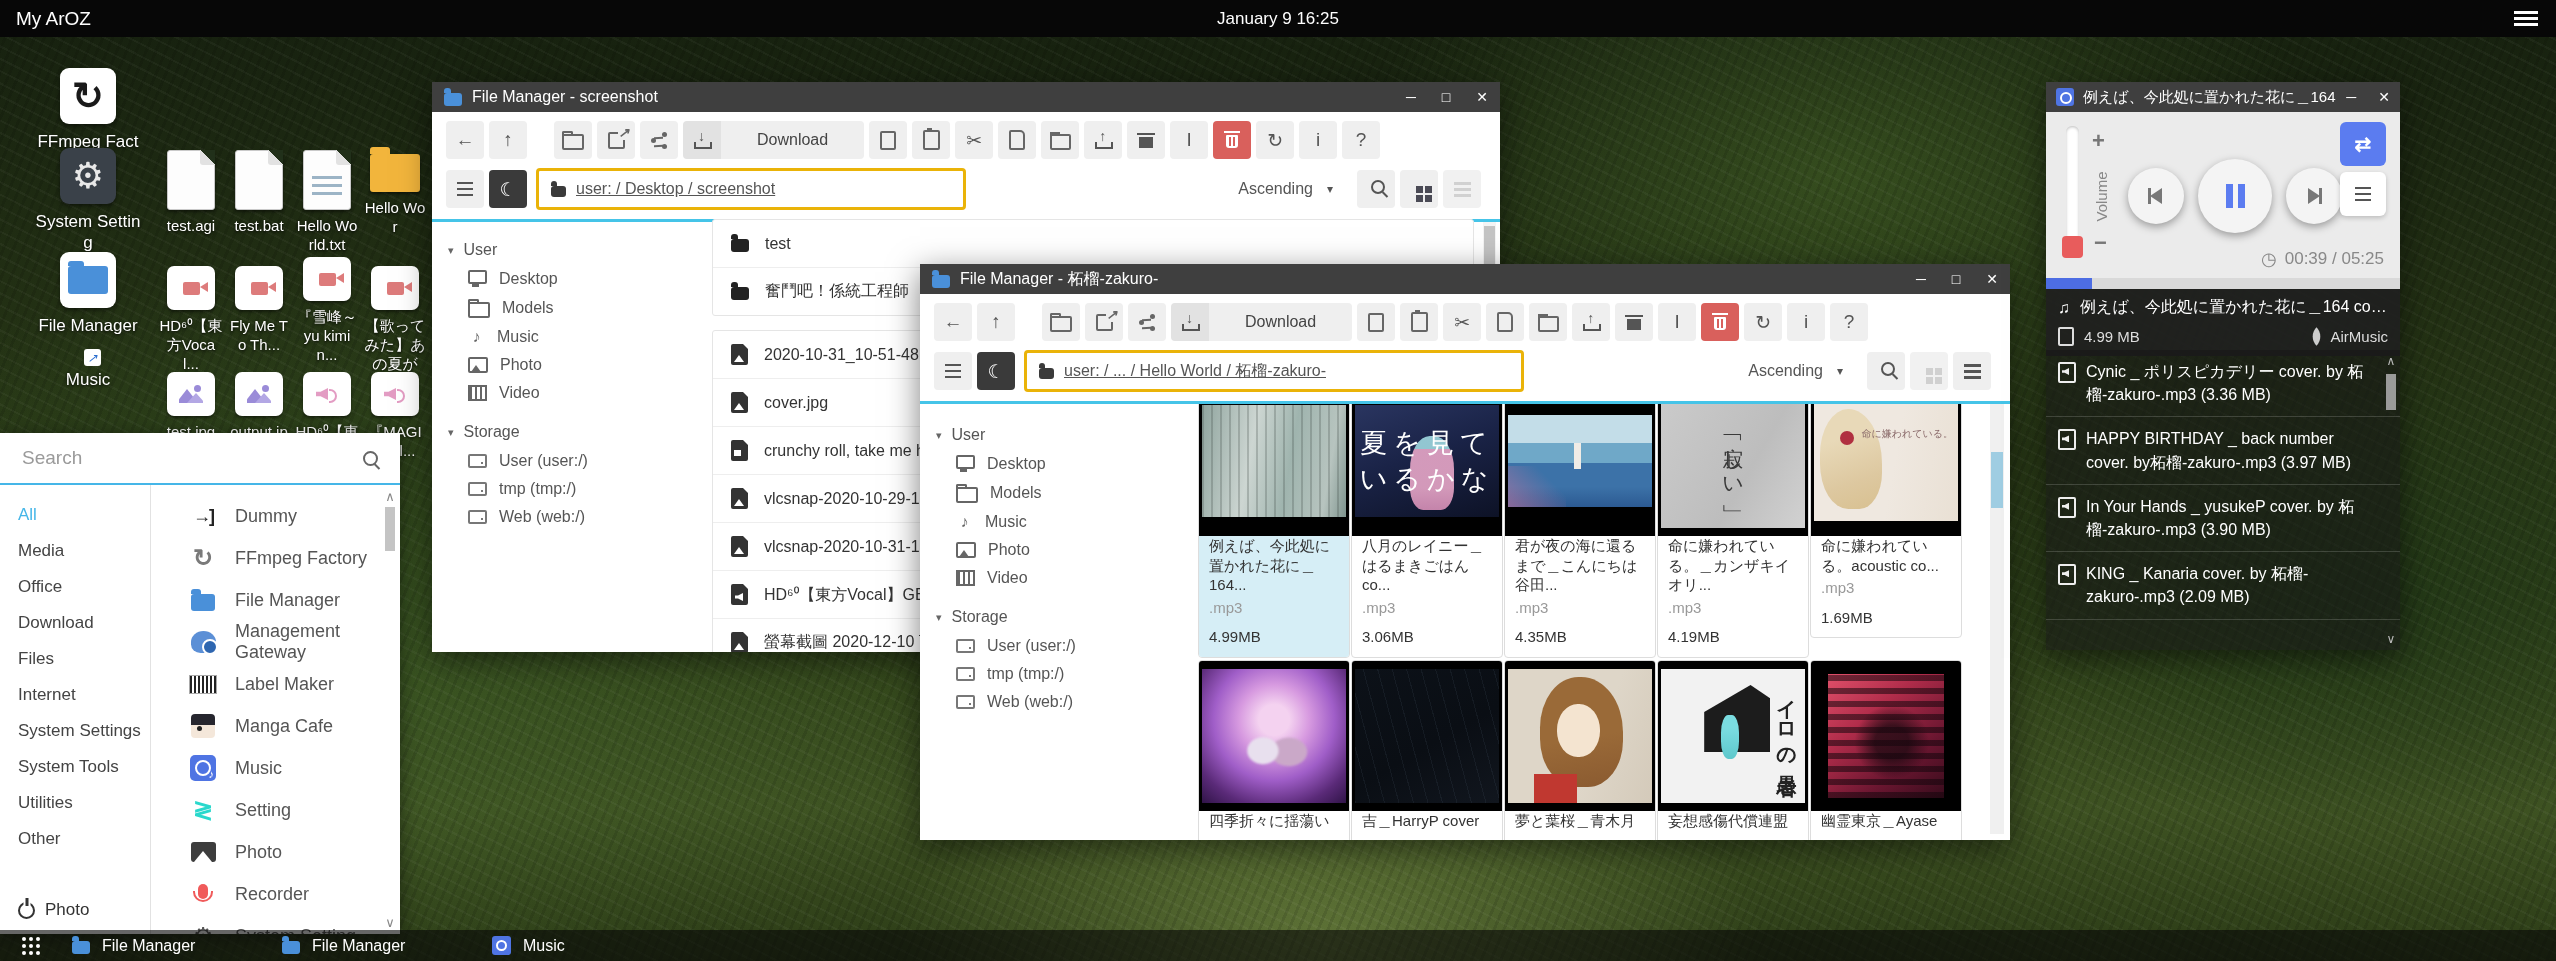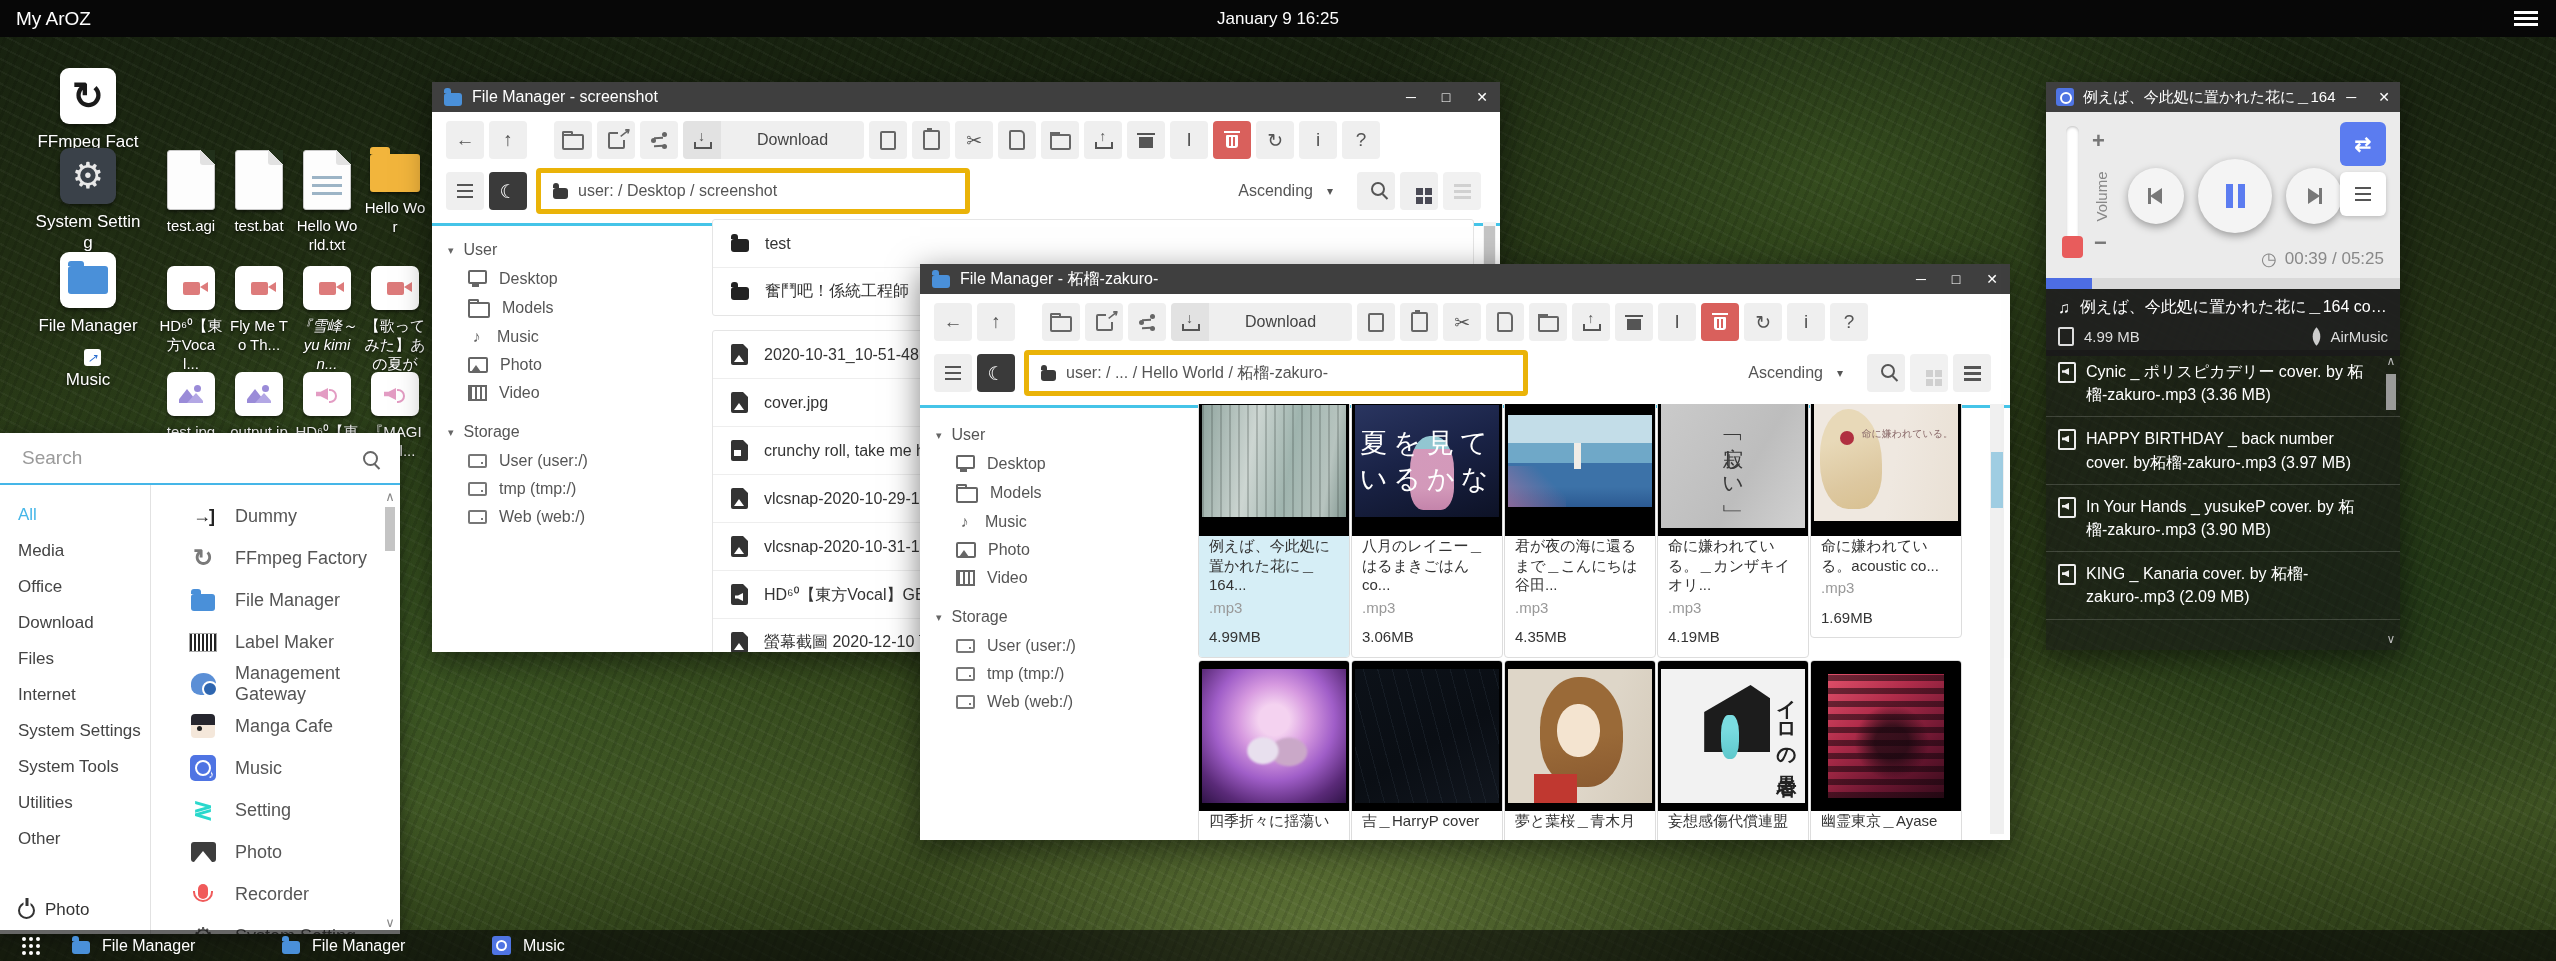--- a/index.html
+++ b/index.html
@@ -166,22 +166,22 @@
   .ic-trash::before{content:"";position:absolute;top:-4px;left:-2px;right:-2px;height:2px;background:#fff;}
   .ic-trash::after{content:"";position:absolute;inset:2px 2px 2px 2px;
     background:repeating-linear-gradient(90deg,transparent 0 1px,#d9605c 1px 3px,transparent 3px 4px);}
   .ic-bars{width:16px;height:14px;background:repeating-linear-gradient(180deg,#555 0 2px,transparent 2px 6px);}
   .ic-search{position:relative;width:10px;height:10px;border:2px solid #555;border-radius:50%;margin:-4px -4px 0 0;}
   .ic-search::after{content:"";position:absolute;width:2px;height:7px;background:#555;bottom:-6px;right:-3px;
     transform:rotate(-45deg);}
   .ic-grid{width:7px;height:7px;background:#4a4a55;box-shadow:9px 0 0 #4a4a55,0 9px 0 #4a4a55,9px 9px 0 #4a4a55;
     margin:-8px 0 0 -8px;transform:translate(4px,4px);}
   .ic-list{width:17px;height:15px;background:repeating-linear-gradient(180deg,#555 0 3px,transparent 3px 6px);}
-  .crumb{height:36px;border:5px solid #eab308;border-radius:4px;display:flex;align-items:center;gap:10px;
-    padding:0 12px;font-size:16px;color:#555;background:#fff;margin-left:4px;}
+  .crumb{height:36px;border:3px solid #eab308;border-radius:4px;display:flex;align-items:center;gap:10px;
+    padding:0 12px;font-size:16px;color:#555;background:#fff;margin-left:4px;text-decoration:underline;}
   .r2sp{flex:1;}
   .sort{height:38px;display:flex;align-items:center;gap:14px;background:#fff;padding:0 14px;
     font-size:16px;color:#555;margin-right:10px;cursor:pointer;}
   .sort .car{font-size:12px;color:#555;}
   .cyan{height:3px;background:#45c4e8;}
   
   .side{position:absolute;top:137px;bottom:0;left:0;width:268px;padding-top:16px;overflow:hidden;}
   .shead{display:flex;align-items:center;gap:10px;padding:6px 0 6px 16px;font-size:16px;color:#555;}
   .shead .car{font-size:11px;color:#666;}
   .sitem{display:flex;align-items:center;gap:12px;padding:5px 0 5px 36px;font-size:16px;color:#555;cursor:pointer;}
@@ -389,21 +389,21 @@
         <i class="cam"></i>
       </span>
     <div class="lab">HD⁶⁰【東方Vocal...</div>
   </div>
   <div class="cell small" style="left:226px;top:266px;">
     <span class="mtile">
         <i class="cam"></i>
       </span>
     <div class="lab">Fly Me To Th...</div>
   </div>
-  <div class="cell small" style="left:294px;top:266px;font-style:italic;">
+  <div class="cell small" style="left:294px;top:257px;">
     <span class="mtile">
         <i class="cam"></i>
       </span>
     <div class="lab">『雪峰～yu kimin...</div>
   </div>
   <div class="cell small" style="left:362px;top:266px;">
     <span class="mtile">
         <i class="cam"></i>
       </span>
     <div class="lab">【歌ってみた】あの夏が飽...</div>
@@ -963,29 +963,29 @@
             <span>FFmpeg Factory</span>
           </div>
         <div class="app">
             <span class="aic">
               <i class="folder f-mini" style="width:24px;height:17px;"></i>
             </span>
             <span>File Manager</span>
           </div>
         <div class="app">
             <span class="aic">
+              <i class="gw"></i>
+            </span>
+            <span>Management Gateway</span>
+          </div>
+        <div class="app">
+            <span class="aic">
               <i class="barcode"></i>
             </span>
             <span>Label Maker</span>
-          </div>
-        <div class="app">
-            <span class="aic">
-              <i class="gw"></i>
-            </span>
-            <span>Management Gateway</span>
           </div>
         <div class="app">
             <span class="aic">
               <i class="manga"></i>
             </span>
             <span>Manga Cafe</span>
           </div>
         <div class="app">
             <span class="aic">
               <i class="musq">

